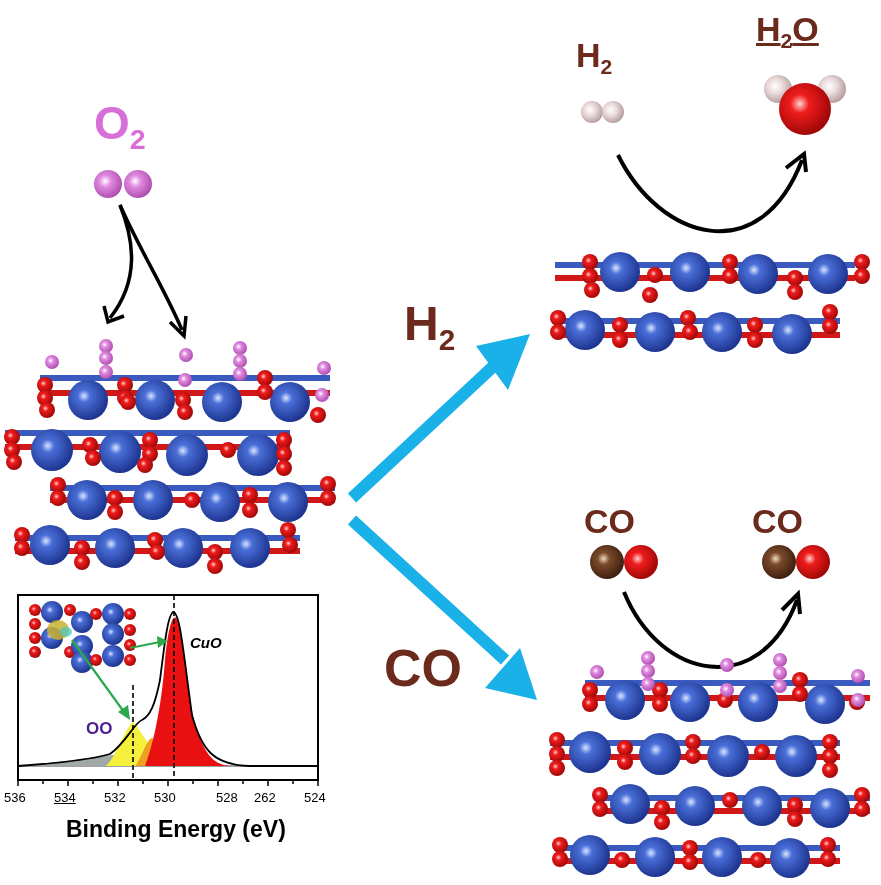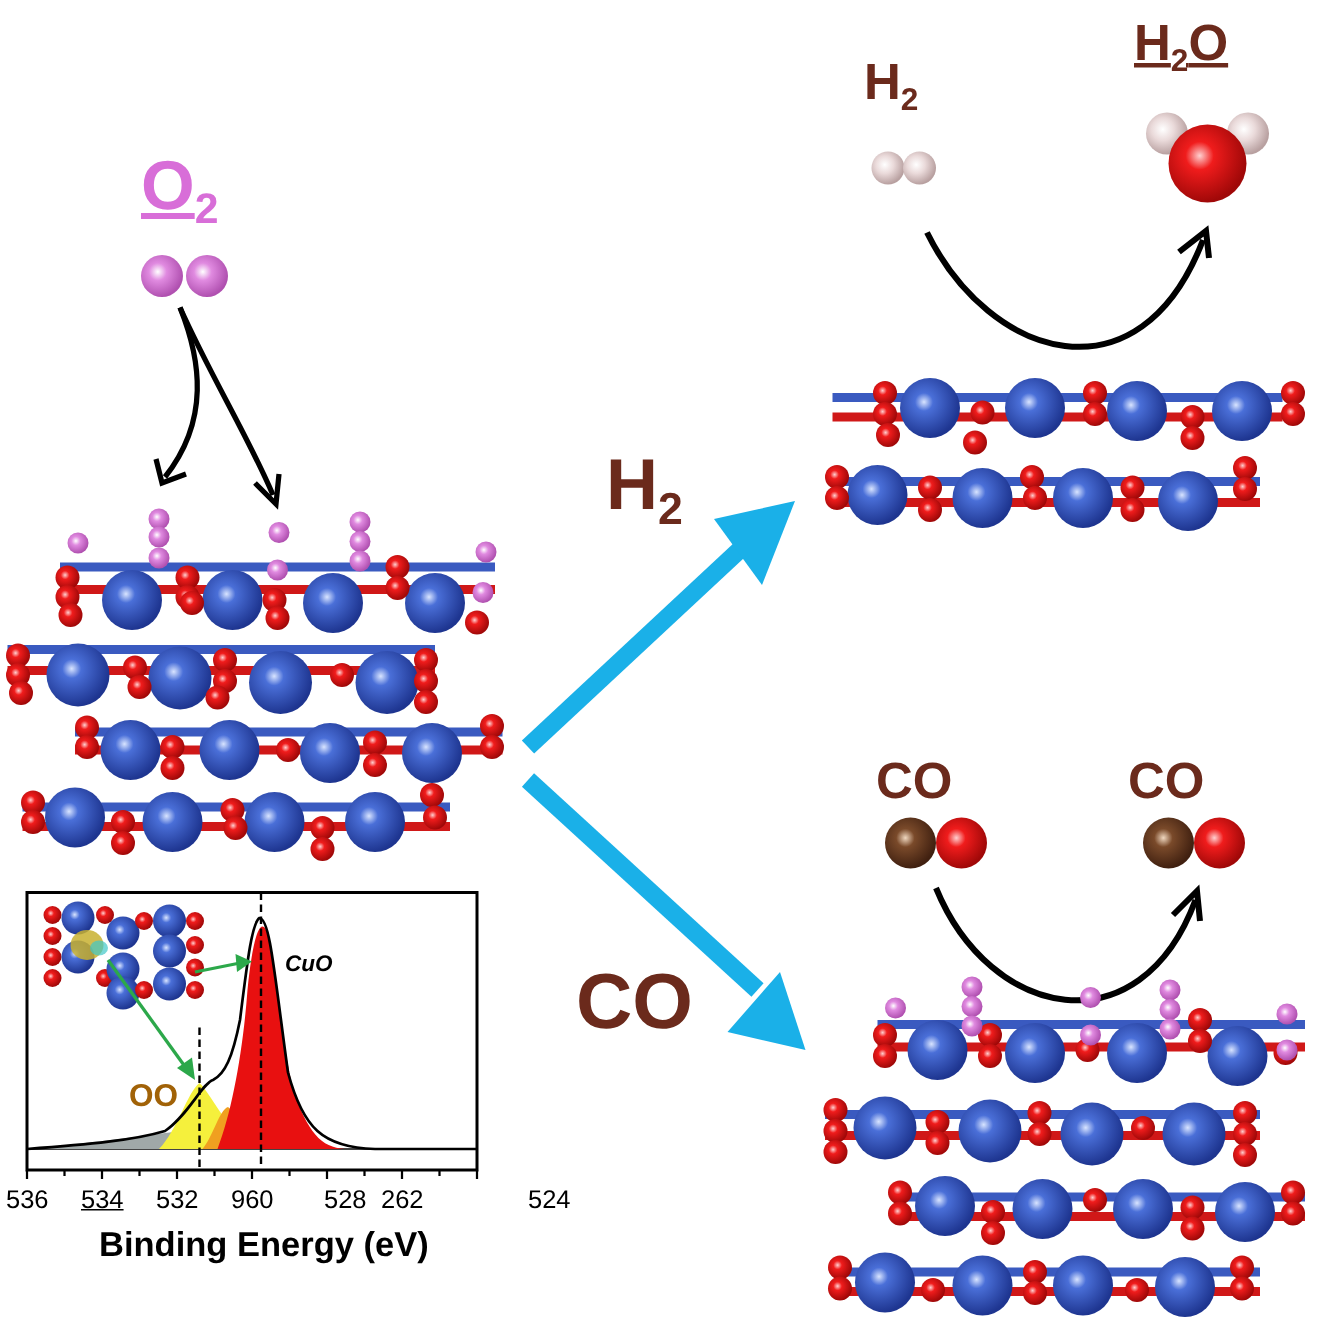--- a/index.html
+++ b/index.html
@@ -358,21 +358,21 @@
 
     <g stroke="#2ca84a" stroke-width="2.2" fill="#2ca84a">
       <line x1="130" y1="648" x2="160" y2="642"></line>
       <polygon points="168,641 157,636 158,648" stroke="none"></polygon>
       <line x1="72" y1="640" x2="124" y2="712"></line>
       <polygon points="130,720 118,712 128,705" stroke="none"></polygon>
     </g>
   </g>
 </svg>
 
-<div class="label" style="left:94px;top:100px;font-size:46px;color:#d86ed8;text-decoration:underline;">
+<div class="label" style="left:94px;top:100px;font-size:46px;color:#d86ed8;">
   <span>O</span><sub>2</sub>
 </div>
 
 <div class="label" style="left:404px;top:300px;font-size:48px;color:#6b2a1c;">
   <span>H</span><sub>2</sub>
 </div>
 
 <div class="label" style="left:384px;top:642px;font-size:52px;color:#6b2a1c;">CO</div>
 
 <div class="label" style="left:576px;top:38px;font-size:34px;color:#6b2a1c;">
@@ -381,25 +381,25 @@
 
 <div class="label" style="left:756px;top:12px;font-size:34px;color:#6b2a1c;text-decoration:underline;">
   <span>H</span><sub>2</sub><span>O</span>
 </div>
 
 <div class="label" style="left:584px;top:504px;font-size:34px;color:#6b2a1c;">CO</div>
 
 <div class="label" style="left:752px;top:504px;font-size:34px;color:#6b2a1c;">CO</div>
 
 <div class="label" style="left:190px;top:635px;font-size:15px;color:#000;font-style:italic;">CuO</div>
-<div class="label" style="left:86px;top:720px;font-size:21px;color:#a16207;">OO</div>
-
-<div style="position:absolute;left:0;top:790px;width:340px;height:22px;font-family:'Liberation Sans',sans-serif;font-size:17px;color:#000;padding-left:16px;">
+<div class="label" style="left:86px;top:720px;font-size:17px;color:#4c1d95;">OO</div>
+
+<div style="position:absolute;left:0;top:790px;width:340px;height:22px;font-family:'Liberation Sans',sans-serif;font-size:13px;color:#000;padding-left:16px;">
   <span class="abs" style="left:4px;">536</span>
   <span class="abs" style="left:54px;text-decoration:underline;">534</span>
   <span class="abs" style="left:104px;text-align:right;">532</span>
-  <span class="abs" style="left:154px;">960</span>
+  <span class="abs" style="left:154px;">530</span>
   <span class="abs" style="left:216px;">528</span>
   <span class="abs" style="left:254px;">262</span>
-  <span class="abs" style="left:304px;margin-left:48px;">524</span>
+  <span class="abs" style="left:304px;">524</span>
 </div>
 
 <div class="label" style="left:66px;top:818px;font-size:23px;color:#000;">Binding Energy (eV)</div>
 
 </body></html>

